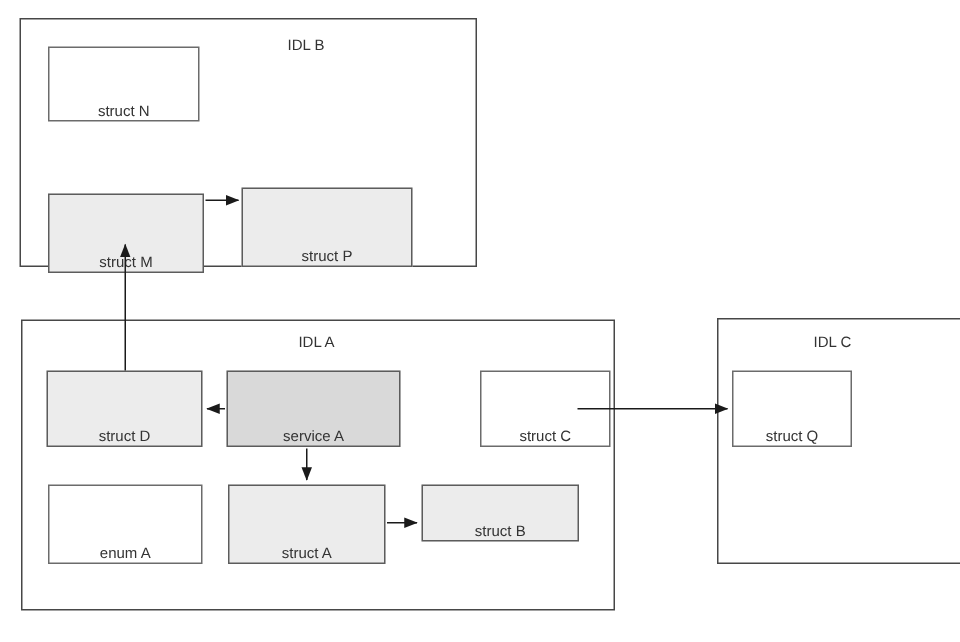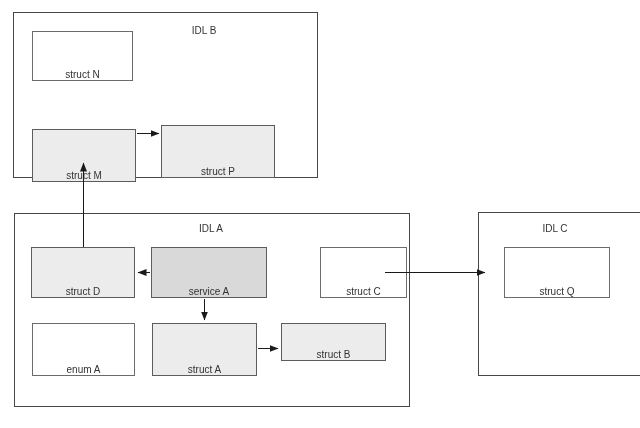--- a/index.html
+++ b/index.html
@@ -101,21 +101,21 @@
   </div>
 
   <div class="node fill-light" style="left:152px; top:323px; width:105px; height:53px;">
     <span>struct A</span>
   </div>
 
   <div class="node fill-light" style="left:281px; top:323px; width:105px; height:38px;">
     <span>struct B</span>
   </div>
 
-  <div class="node fill-white" style="left:504px; top:247px; width:106px; height:51px;">
+  <div class="node fill-white" style="left:488px; top:247px; width:80px; height:51px;">
     <span>struct Q</span>
   </div>
 
   <svg class="edges" width="640" height="428" viewBox="0 0 640 428">
     <defs>
       <marker id="arrow" markerUnits="userSpaceOnUse" markerWidth="10" markerHeight="10" refX="8.5" refY="5" orient="auto">
         <path class="arrowhead-path" d="M0,1.5 L9,5 L0,8.5 Z"></path>
       </marker>
     </defs>
     <line x1="137" y1="133.5" x2="159" y2="133.5" marker-end="url(#arrow)"></line>

